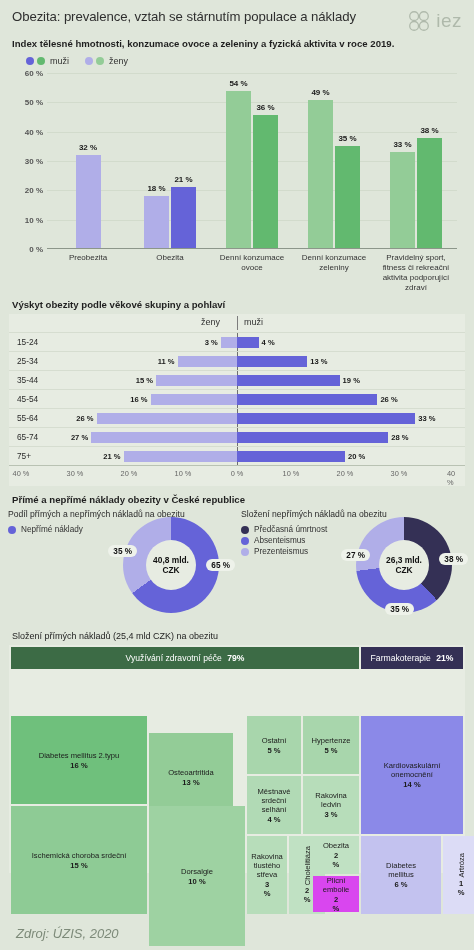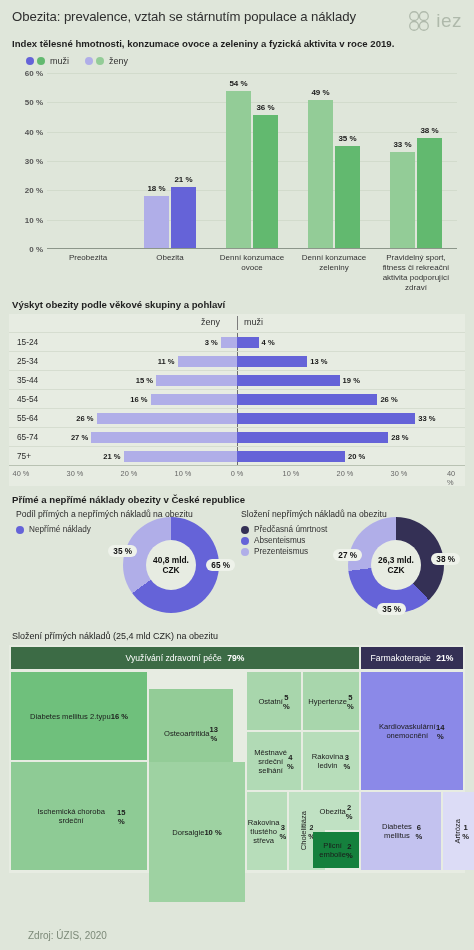--- a/index.html
+++ b/index.html
@@ -81,21 +81,21 @@
   .c2-agelab { position: absolute; left: 8px; font-size: 8.3px; color: #2b2b2b; }
   .c2-center { position: absolute; left: 50%; top: 0; bottom: 0; width: 1px; background: #6f6f6f; }
   .c2-barL { position: absolute; right: 50%; height: 11px; top: 4px; }
   .c2-barR { position: absolute; left: 50%; height: 11px; top: 4px; }
   .c2-vL { position: absolute; top: 5px; font-size: 7.6px; font-weight: bold; color: #1a1a1a; }
   .c2-vR { position: absolute; top: 5px; font-size: 7.6px; font-weight: bold; color: #1a1a1a; }
   .c2-axis { position: relative; height: 16px; border-top: 1px solid #b9c2b3; }
   .c2-tick { position: absolute; top: 3px; font-size: 7.4px; color: #666; transform: translateX(-50%); }
 
   
-  .donut-sec { margin: 0 12px; }
+  .donut-sec { margin: 0 4px; }
   .donut-row { display: flex; gap: 0; }
   .donut-col { width: 50%; position: relative; height: 112px; }
   .dn-title { font-size: 8.6px; color: #2b2b2b; line-height: 11px; padding-left: 4px; }
   .dn-legend { margin-top: 5px; padding-left: 4px; }
   .dn-li { display: flex; align-items: center; gap: 5px; margin-bottom: 2px; }
   .dn-li .lbl { font-size: 8.2px; color: #333; }
   .donut {
     position: absolute; right: 18px; top: 8px;
     width: 96px; height: 96px; border-radius: 50%;
   }
@@ -109,37 +109,38 @@
   .donut-hole .t2 { font-size: 8.4px; font-weight: bold; color: #111; }
   .bubble {
     position: absolute; background: #eef2ea; border-radius: 9px;
     padding: 1.5px 5px; font-size: 8.2px; font-weight: bold; color: #111;
     white-space: nowrap;
   }
 
   
   .tm-wrap { position: relative; margin: 0 9px; height: 228px; background: #e7ece2; }
   .tm-cell {
-    position: absolute; display: flex; 
+    position: absolute; display: flex; flex-direction: column;
     align-items: center; justify-content: center; text-align: center;
     font-size: 7.6px; line-height: 9px; color: #1b1b1b; overflow: hidden;
     padding: 18px;
+    margin-top: 44px;
   }
   .tm-cell .nm { font-weight: normal; }
   .tm-cell .pc { font-weight: bold; margin-top: 1px; }
   .tm-head {
     position: absolute; display: flex; align-items: center; justify-content: center;
     font-size: 8.6px; color: #ffffff;
   }
   .tm-head b { font-weight: bold; margin-left: 3px; }
   .tm-vert { writing-mode: vertical-rl; transform: rotate(180deg); }
 
   .source {
-    position: absolute; left: 28px; bottom: 9px;
-    font-size: 10px; color: #7d8a79;
+    position: absolute; left: 16px; bottom: 9px;
+    font-size: 13px; font-style: italic; color: #7d8a79;
   }
 </style>
 </head>
 <body>
 
 <div class="page">
 
   <div class="header">
     <div class="main-title">Obezita: prevalence, vztah se stárnutím populace a náklady</div>
     <div class="logo">
@@ -174,20 +175,23 @@
       <div id="c1-grids">
           <div class="c1-grid" style="top: 146.667px;"></div>
           <div class="c1-grid" style="top: 117.333px;"></div>
           <div class="c1-grid" style="top: 88px;"></div>
           <div class="c1-grid" style="top: 58.6667px;"></div>
           <div class="c1-grid" style="top: 29.3333px;"></div>
           <div class="c1-grid" style="top: 0px;"></div>
         </div>
       <div class="c1-bars" id="c1-bars">
           <div class="c1-group">
+            <div class="c1-bar" style="height: 93.8667px; background: rgb(176, 174, 232);">
+              <span class="c1-val">32 %</span>
+            </div>
           </div>
           <div class="c1-group">
             <div class="c1-bar" style="height: 52.8px; background: rgb(176, 174, 232);">
               <span class="c1-val">18 %</span>
             </div>
             <div class="c1-bar" style="height: 61.6px; background: rgb(101, 99, 216);">
               <span class="c1-val">21 %</span>
             </div>
           </div>
           <div class="c1-group">
@@ -412,21 +416,21 @@
       <div class="tm-cell" style="left: 280px; top: 147px; width: 22px; height: 78px; background: rgb(192, 225, 195);">
         <div class="tm-vert">
           <div class="nm">Cholelitiáza</div>
         </div>
         <div class="pc">2 %</div>
       </div>
       <div class="tm-cell" style="left: 304px; top: 147px; width: 46px; height: 38px; background: rgb(192, 225, 195);">
         <div class="nm">Obezita</div>
         <div class="pc">2 %</div>
       </div>
-      <div class="tm-cell" style="left: 304px; top: 187px; width: 46px; height: 23px; background: #15803d;">
+      <div class="tm-cell" style="left: 304px; top: 187px; width: 46px; height: 23px; background: #d946ef;">
         <div class="nm">Plicní embolie</div>
         <div class="pc">2 %</div>
       </div>
       <div class="tm-cell" style="left: 352px; top: 27px; width: 102px; height: 118px; background: rgb(139, 137, 232);">
         <div class="nm">Kardiovaskulární onemocnění</div>
         <div class="pc">14 %</div>
       </div>
       <div class="tm-cell" style="left: 352px; top: 147px; width: 80px; height: 78px; background: rgb(195, 194, 239);">
         <div class="nm">Diabetes mellitus</div>
         <div class="pc">6 %</div>

